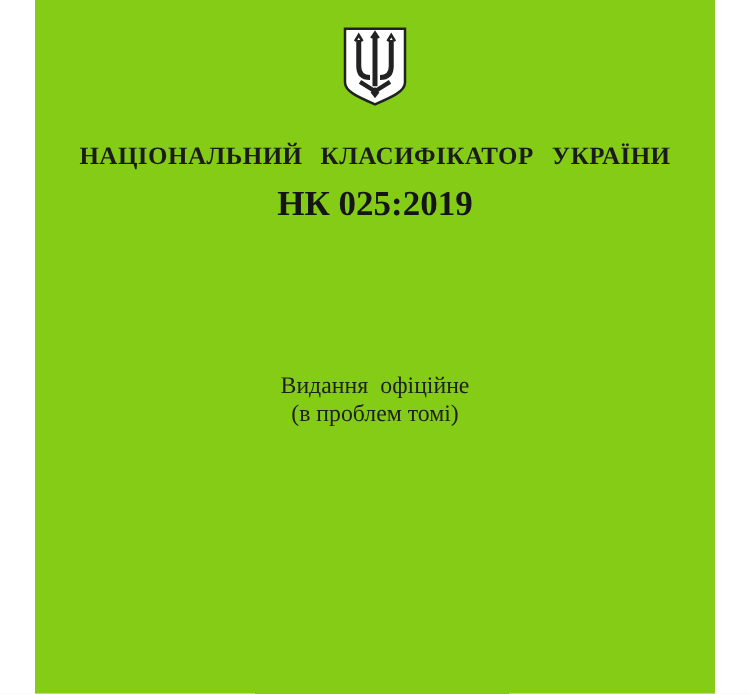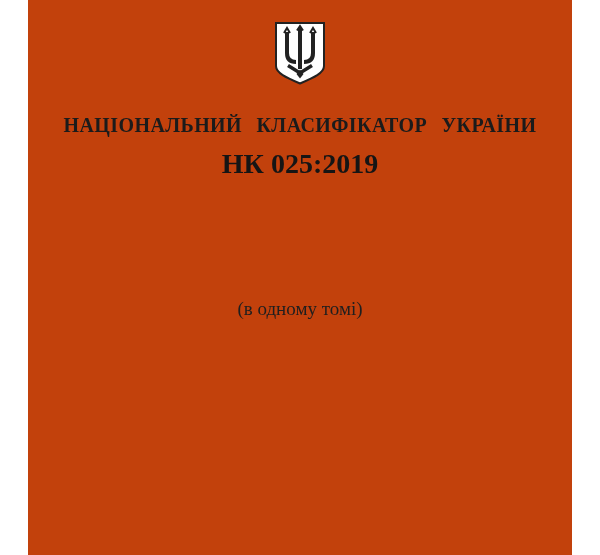--- a/index.html
+++ b/index.html
@@ -5,21 +5,21 @@
   html, body {
     margin: 0;
     padding: 0;
     background: #ffffff;
   }
   .page {
     position: relative;
     width: 544px;
     height: 555px;
     margin: 0 auto;
-    background: #c2410c;
+    background: #84cc16;
     font-family: "Liberation Serif", "DejaVu Serif", serif;
     color: #1f1f1f;
     text-align: center;
     overflow: hidden;
   }
   .emblem {
     margin: 20px auto 0 auto;
     width: 54px;
     height: 66px;
   }
@@ -84,16 +84,17 @@
       <path d="M54,99 L47,108 L54,117 L61,108 Z" fill="#222222"></path>
     </svg>
   </div>
 
   <h1 class="header-title">НАЦІОНАЛЬНИЙ КЛАСИФІКАТОР УКРАЇНИ</h1>
 
 
   <div class="doc-code">НК 025:2019</div>
 
   <div class="footer">
-    <div class="volume">(в одному томі)</div>
+    <div class="edition">Видання офіційне</div>
+    <div class="volume">(в проблем томі)</div>
   </div>
 
 </div>
 
 </body></html>

